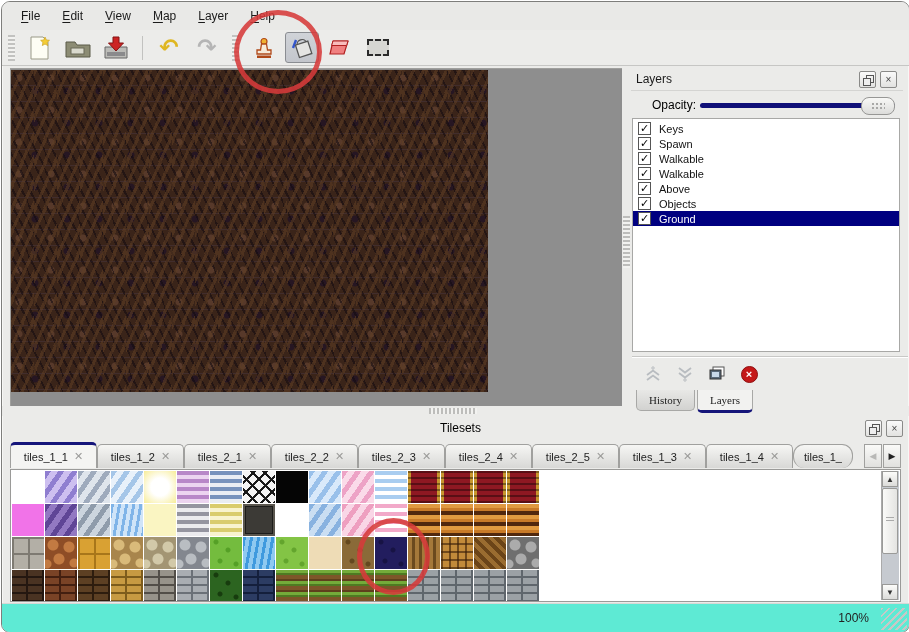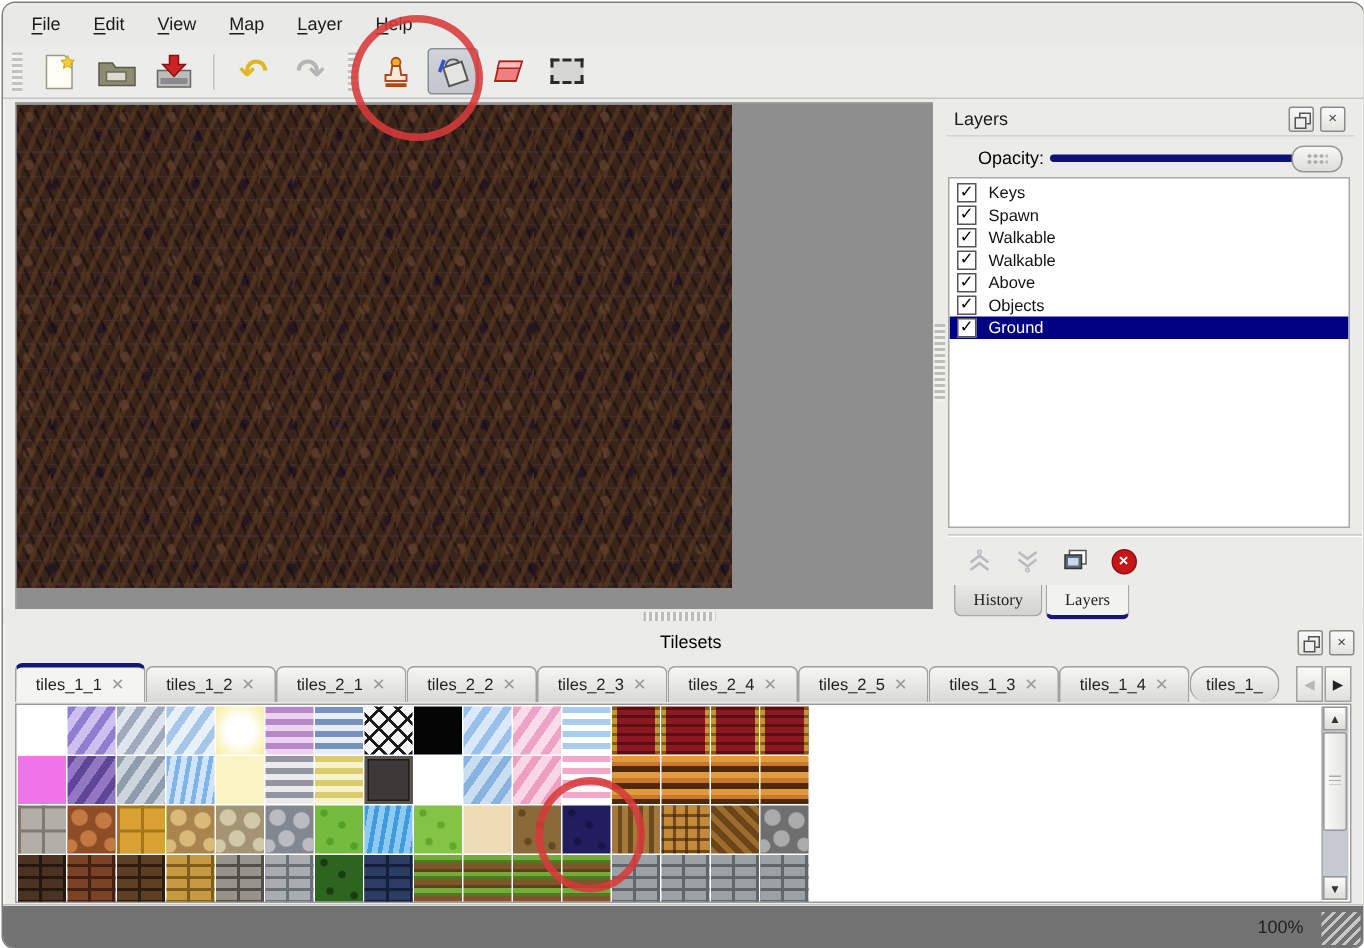--- a/index.html
+++ b/index.html
@@ -137,21 +137,21 @@
   #pal-scroll{position:absolute;right:1px;top:1px;width:17px;bottom:1px;background:#c6cad0;border-left:1px solid #aaa;}
   .sb-btn{position:absolute;left:0;width:16px;height:16px;background:linear-gradient(#fcfcfa,#dcdcda);
           border:1px solid #9a9a98;box-sizing:border-box;display:flex;align-items:center;justify-content:center;
           font-size:8px;color:#333;}
   #sb-up{top:0;} #sb-down{bottom:0;}
   #sb-thumb{position:absolute;left:0;top:17px;width:16px;height:66px;border:1px solid #9a9a98;box-sizing:border-box;
           background:linear-gradient(90deg,#fafaf8,#e4e4e2);border-radius:2px;}
   #sb-thumb::after{content:"";position:absolute;left:3px;top:28px;width:8px;height:6px;
           background:repeating-linear-gradient(180deg,#aaa 0 1px,rgba(0,0,0,0) 1px 3px);}
   
-  #statusbar{position:absolute;left:0;bottom:0;right:0;height:28px;background:#737373;border-top:1px solid #d8d8d6;}
+  #statusbar{position:absolute;left:0;bottom:0;right:0;height:28px;background:#5eead4;border-top:1px solid #d8d8d6;}
   #zoom-level{position:absolute;right:40px;top:7px;font-size:12px;color:#222;}
   #resize-grip{position:absolute;right:2px;bottom:2px;width:26px;height:22px;
           background:repeating-linear-gradient(135deg,#c8c8c6 0 2px,rgba(0,0,0,0) 2px 5px);}
   
   .anno-circle{position:absolute;border:5px solid rgba(214,58,58,.88);border-radius:50%;
           pointer-events:none;z-index:50;}
   #anno-toolbar{left:232px;top:8px;width:78px;height:74px;}
   #anno-tile{left:355px;top:516px;width:63px;height:67px;}
   
   .icon-svg{display:block;}

